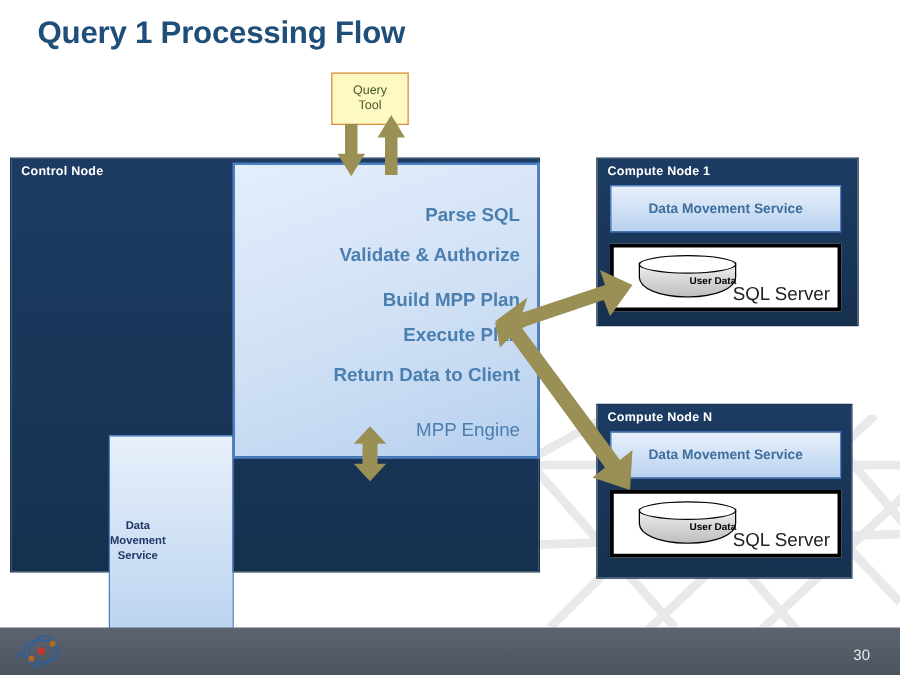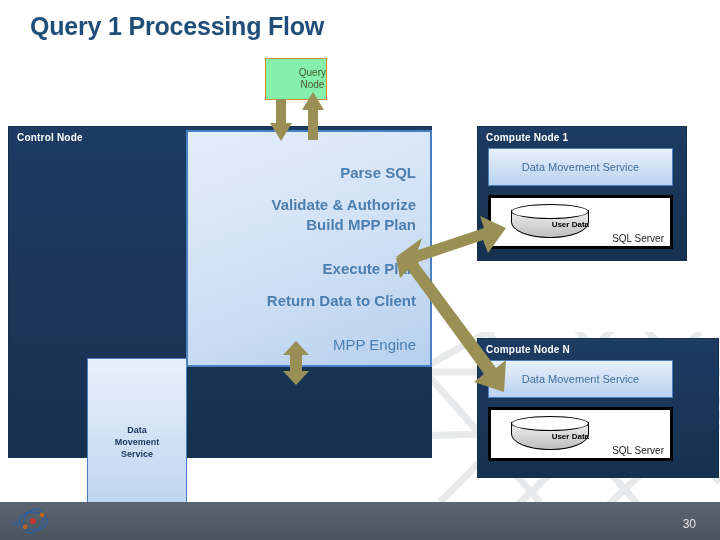--- a/index.html
+++ b/index.html
@@ -42,29 +42,29 @@
     white-space: nowrap;
   }
 
   
   .query-tool {
     position: absolute;
     left: 265px;
     top: 58px;
     width: 62px;
     height: 42px;
-    background: #86efac;
+    background: #fef9c3;
     border: 1px solid #d48b3e;
     color: #4a5a2a;
     font-size: 10px;
     line-height: 12px;
     text-align: center;
     display: flex;
     align-items: center;
-    justify-content: flex-end;
+    justify-content: center;
     box-sizing: border-box;
   }
 
   
   .arrow { position: absolute; }
 
   
   .node {
     position: absolute;
     background: linear-gradient(180deg, #1d3c63 0%, #16304f 100%);
@@ -77,39 +77,39 @@
     top: 5px;
     color: #ffffff;
     font-size: 10px;
     font-weight: bold;
     letter-spacing: .2px;
     white-space: nowrap;
   }
 
   #control-node { left: 8px;  top: 126px; width: 424px; height: 332px; }
   #compute-node-1 { left: 477px; top: 126px; width: 210px; height: 135px; }
-  #compute-node-n { left: 477px; top: 323px; width: 242px; height: 140px; margin-top: 15px; }
+  #compute-node-n { left: 477px; top: 323px; width: 205px; height: 140px; }
 
   
   .dms {
     position: absolute;
     background: linear-gradient(180deg, #e8f0fb 0%, #b9d2ef 100%);
     border: 1px solid #4a7fc1;
     box-sizing: border-box;
   }
   #control-dms {
-    left: 78px; top: 231px; width: 100px; height: 167px;
-    display: flex; align-items: center; justify-content: center;
+    left: 78px; top: 221px; width: 100px; height: 167px;
+    display: flex; align-items: center; 
     color: #1f3864; font-size: 9px; font-weight: bold; line-height: 12px;
     text-align: center;
   }
   .compute-dms {
     left: 10px; width: 185px; height: 38px;
     display: flex; align-items: center; justify-content: center;
-    color: #3f6f9e; font-size: 11px;
+    color: #3f6f9e; font-size: 11px; font-weight: bold;
   }
   #compute-dms-1 { top: 21px; }
   #compute-dms-n { top: 21px; }
 
   
   #mpp-panel {
     position: absolute;
     left: 186px;
     top: 130px;
     width: 246px;
@@ -145,21 +145,21 @@
   }
   #control-sqlbox { left: 18px; top: 387px; width: 405px; height: 60px; }
   .compute-sqlbox { left: 10px; width: 185px; height: 54px; }
   #compute-sqlbox-1 { top: 68px; }
   #compute-sqlbox-n { top: 68px; }
 
   .sql-server-label {
     position: absolute;
     right: 6px;
     bottom: 2px;
-    font-size: 10px;
+    font-size: 15px;
     color: #222222;
     white-space: nowrap;
   }
 
   
   .cyl {
     position: absolute;
     box-sizing: border-box;
   }
   .cyl-body {
@@ -281,21 +281,21 @@
         <div class="cyl-top"></div>
 
       </div>
 
     </div>
   </div>
 
   <div id="mpp-panel">
     <div class="mpp-step" style="top:32px">Parse SQL</div>
     <div class="mpp-step" style="top:64px">Validate &amp; Authorize</div>
-    <div class="mpp-step" style="top:84px">Build MPP Plan</div>
+    <div class="mpp-step" style="top:100px">Build MPP Plan</div>
     <div class="mpp-step" style="top:128px">Execute Plan</div>
     <div class="mpp-step" style="top:160px">Return Data to Client</div>
     <div id="mpp-engine-label">MPP Engine</div>
   </div>
 
   <div class="node" id="compute-node-1">
     <div class="node-label">Compute Node 1</div>
     <div class="dms compute-dms" id="compute-dms-1">Data Movement Service</div>
     <div class="sqlbox compute-sqlbox" id="compute-sqlbox-1">
       <div class="cyl user-cyl">
@@ -316,21 +316,21 @@
         <div class="cyl-top"></div>
         <div class="cyl-text single">User Data</div>
       </div>
       <div class="sql-server-label">SQL Server</div>
     </div>
   </div>
 
   <div class="query-tool">
     <div>
       <div>Query</div>
-      <div>Node</div>
+      <div>Tool</div>
     </div>
   </div>
 
   <div class="arrow" style="left:270px; top:99px; width:22px; height:42px;">
     <svg width="22" height="42" viewBox="0 0 22 42">
       <polygon points="6,0 16,0 16,24 22,24 11,42 0,24 6,24" fill="#9a9055"></polygon>
     </svg>
   </div>
 
   <div class="arrow" style="left:302px; top:92px; width:22px; height:48px;">

